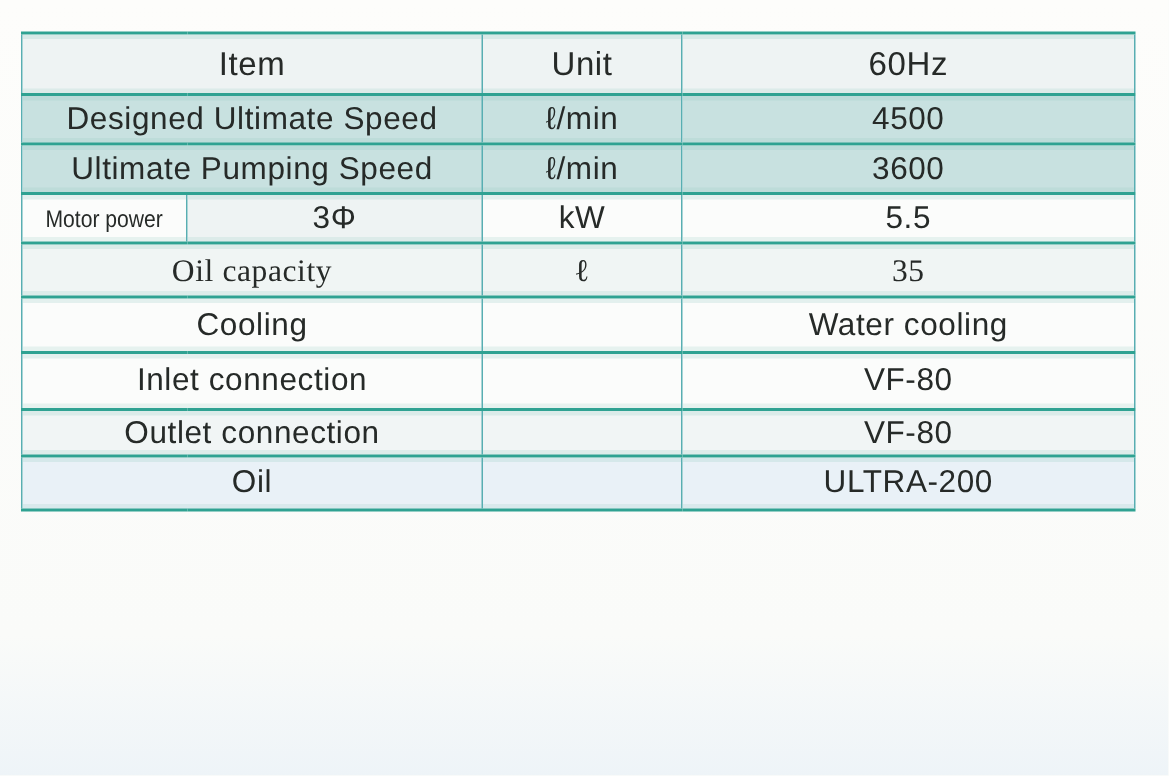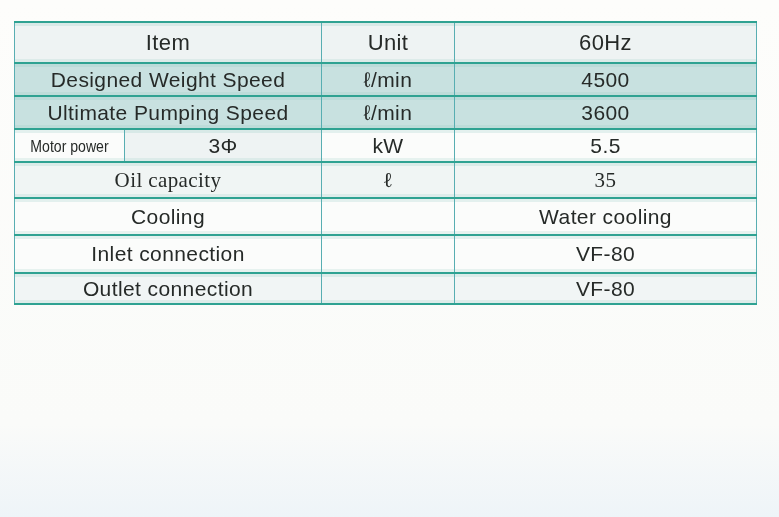--- a/index.html
+++ b/index.html
@@ -76,21 +76,21 @@
       </colgroup>
 
     <tbody>
         <tr class="r-header rh0">
       <td colspan="2">Item</td>
       <td>Unit</td>
       <td>60Hz</td>
     </tr>
 
     <tr class="r-speed rh1">
-      <td colspan="2">Designed Weight Speed</td>
+      <td colspan="2">Designed Ultimate Speed</td>
       <td>ℓ/min</td>
       <td>4500</td>
     </tr>
 
     <tr class="r-speed rh2">
       <td colspan="2">Ultimate Pumping Speed</td>
       <td>ℓ/min</td>
       <td>3600</td>
     </tr>
 
@@ -121,16 +121,21 @@
       <td>VF-80</td>
     </tr>
 
     <tr class="r-alt3 rh9">
       <td colspan="2">Outlet connection</td>
       <td></td>
       <td>VF-80</td>
     </tr>
 
 
+    <tr class="r-last rh11">
+      <td colspan="2">Oil</td>
+      <td></td>
+      <td>ULTRA-200</td>
+    </tr>
 
   </tbody>
     </table>
 </div>
 
 </body></html>

